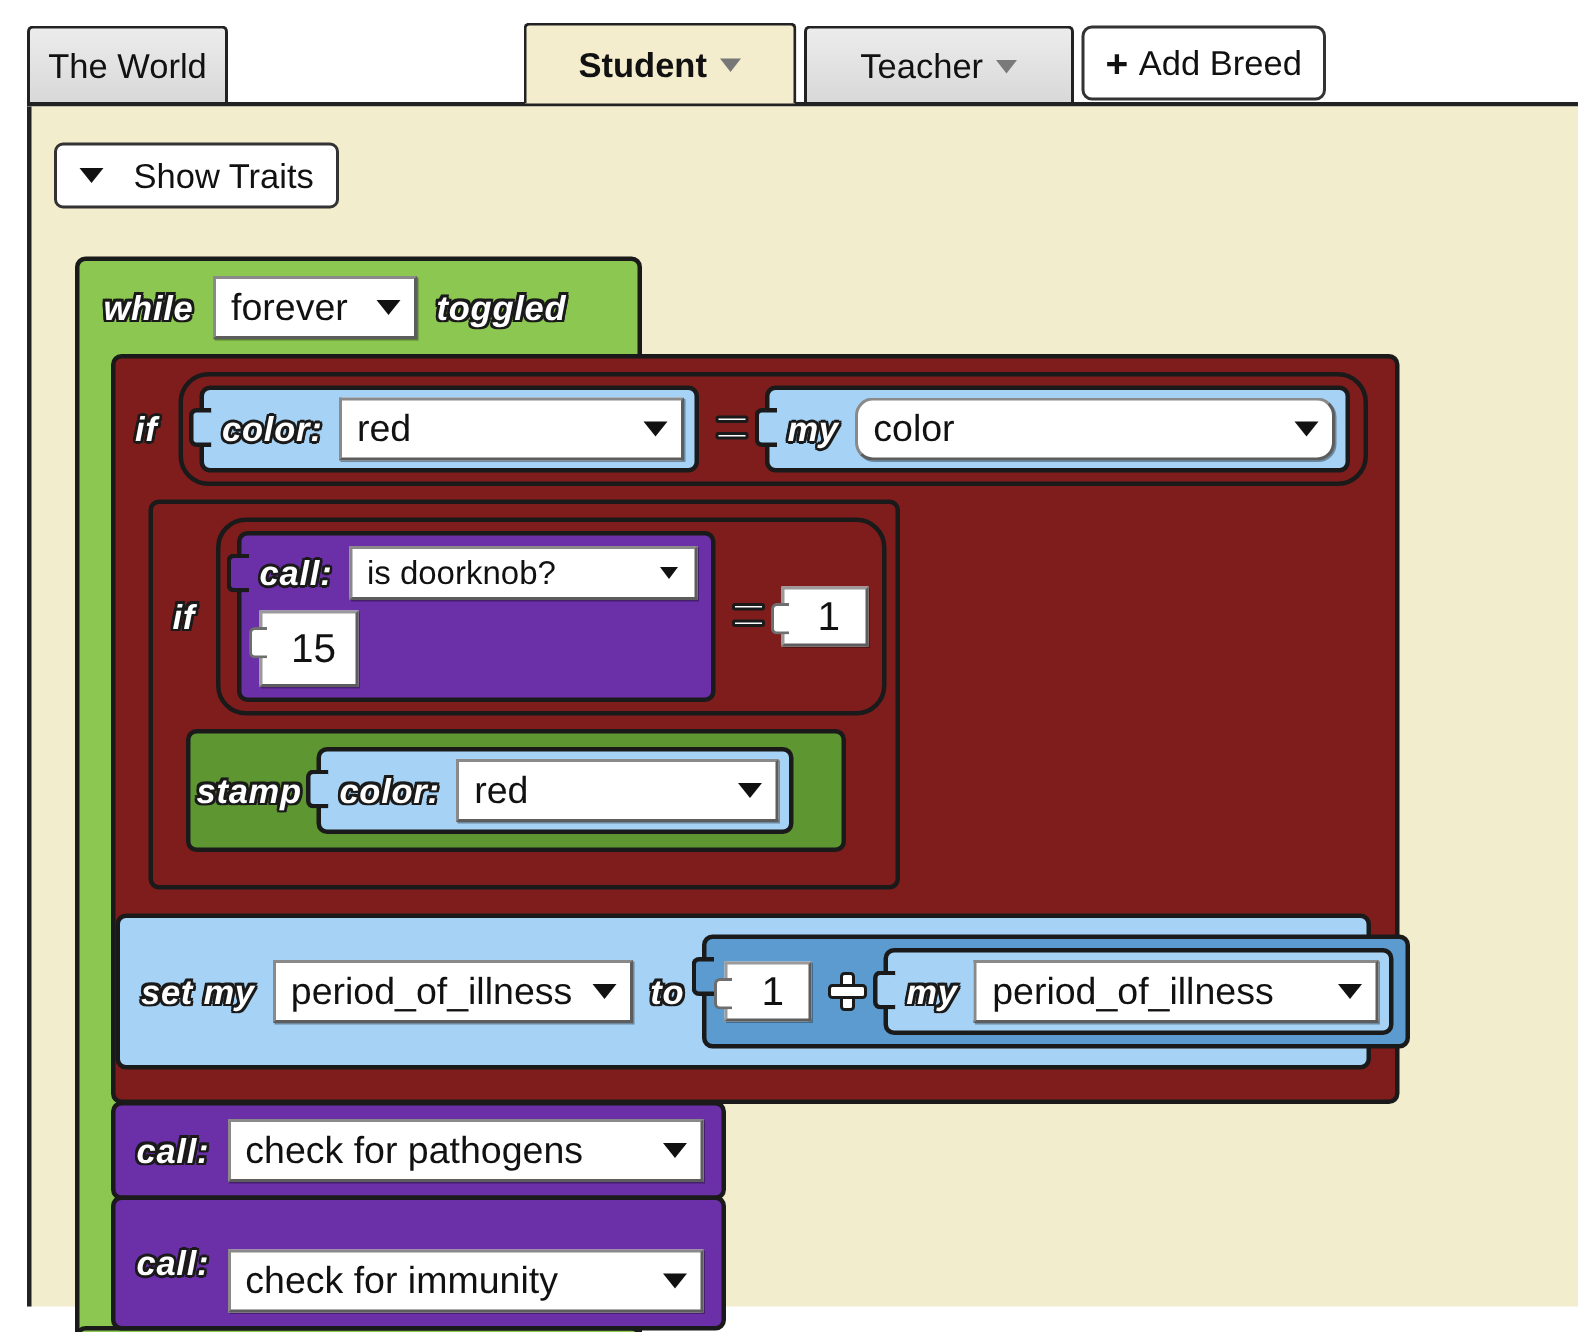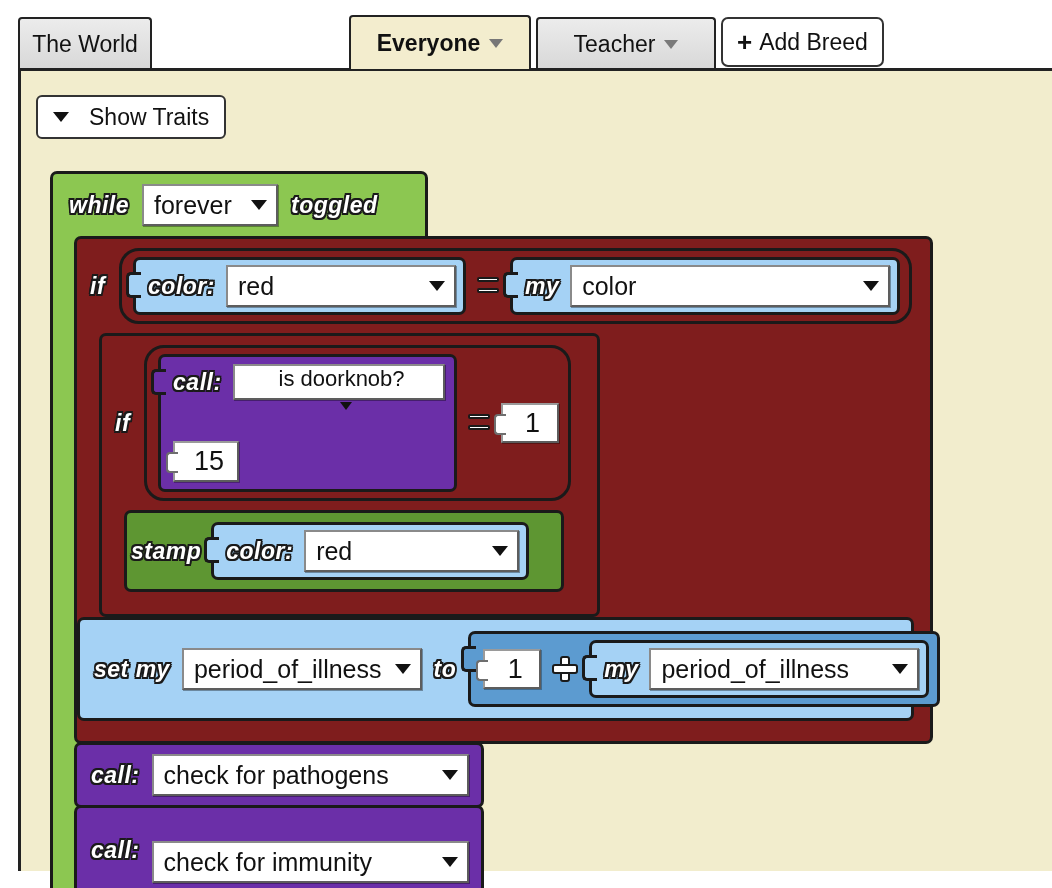--- a/index.html
+++ b/index.html
@@ -376,21 +376,21 @@
 <body>
 
 <div class="tabbar">
 
   <div class="tab" style="left:18px; width:134px;">
     <span>The World</span>
   </div>
 
 
   <div class="tab active" style="left:349px; width:182px; top:15px;">
-    <span>Everyone</span>
+    <span>Student</span>
     <span class="caret-down"></span>
   </div>
 
   <div class="tab" style="left:536px; width:180px;">
     <span>Teacher</span>
     <span class="caret-down"></span>
   </div>
 
   <div class="addbreed" style="left:721px;">
     <span class="plus-glyph">+</span>
@@ -438,21 +438,21 @@
                   <span class="arrowbox">
                       <span class="arrow"></span>
                     </span>
                 </div>
               </div>
 
               <div class="eq"></div>
 
               <div class="cond-blue plug" style="background:#A5D2F5;">
                 <span class="blk-label">my</span>
-                <div class="dd" style="width:320px;">
+                <div class="dd" style="width:320px;border-radius:12px;">
                   <span>color</span>
                   <span class="arrowbox">
                       <span class="arrow"></span>
                     </span>
                 </div>
               </div>
             </div>
           </div>
 
           <div class="if-body">
@@ -460,29 +460,29 @@
             <div class="if-block" style="width:501px;">
 
               <div class="if-head">
                 <span class="blk-label" style="margin-right:2px;">if</span>
 
                 <div class="if-block" style="display:flex; align-items:center; gap:11px; padding:6px 9px 6px 11px; border-radius:20px;">
 
                   <div class="cond-purple plug" style="background:#6B2FA8;">
                     <div class="row">
                       <span class="blk-label">call:</span>
-                      <div class="dd dd-small" style="width:212px;flex-direction:column;">
+                      <div class="dd dd-small" style="width:232px;">
                         <span>is doorknob?</span>
                         <span class="arrowbox">
                             <span class="arrow"></span>
                           </span>
                       </div>
                     </div>
                     <div class="row" style="margin-top:7px;">
-                      <div class="numplug" style="min-width:66px; height:41px;margin-top:34px;">
+                      <div class="numplug" style="min-width:66px; height:51px;">
                         <span>15</span>
                       </div>
                     </div>
                   </div>
 
                   <div class="eq"></div>
 
                   <div class="numplug" style="min-width:58px;">
                     <span>1</span>
                   </div>
@@ -501,21 +501,21 @@
                           <span class="arrow"></span>
                         </span>
                     </div>
                   </div>
                 </div>
               </div>
 
               <div class="if-foot"></div>
             </div>
 
-            <div class="setmy-block" style="width:837px; margin-top:0; margin-left:-22px;">
+            <div class="setmy-block" style="width:837px; margin-top:16px; margin-left:-22px;">
               <span class="blk-label">set my</span>
               <div class="dd" style="width:258px;">
                 <span>period_of_illness</span>
                 <span class="arrowbox">
                     <span class="arrow"></span>
                   </span>
               </div>
               <span class="blk-label">to</span>
 
               <div class="plus-block plug" style="background:#5C9BD0;">

